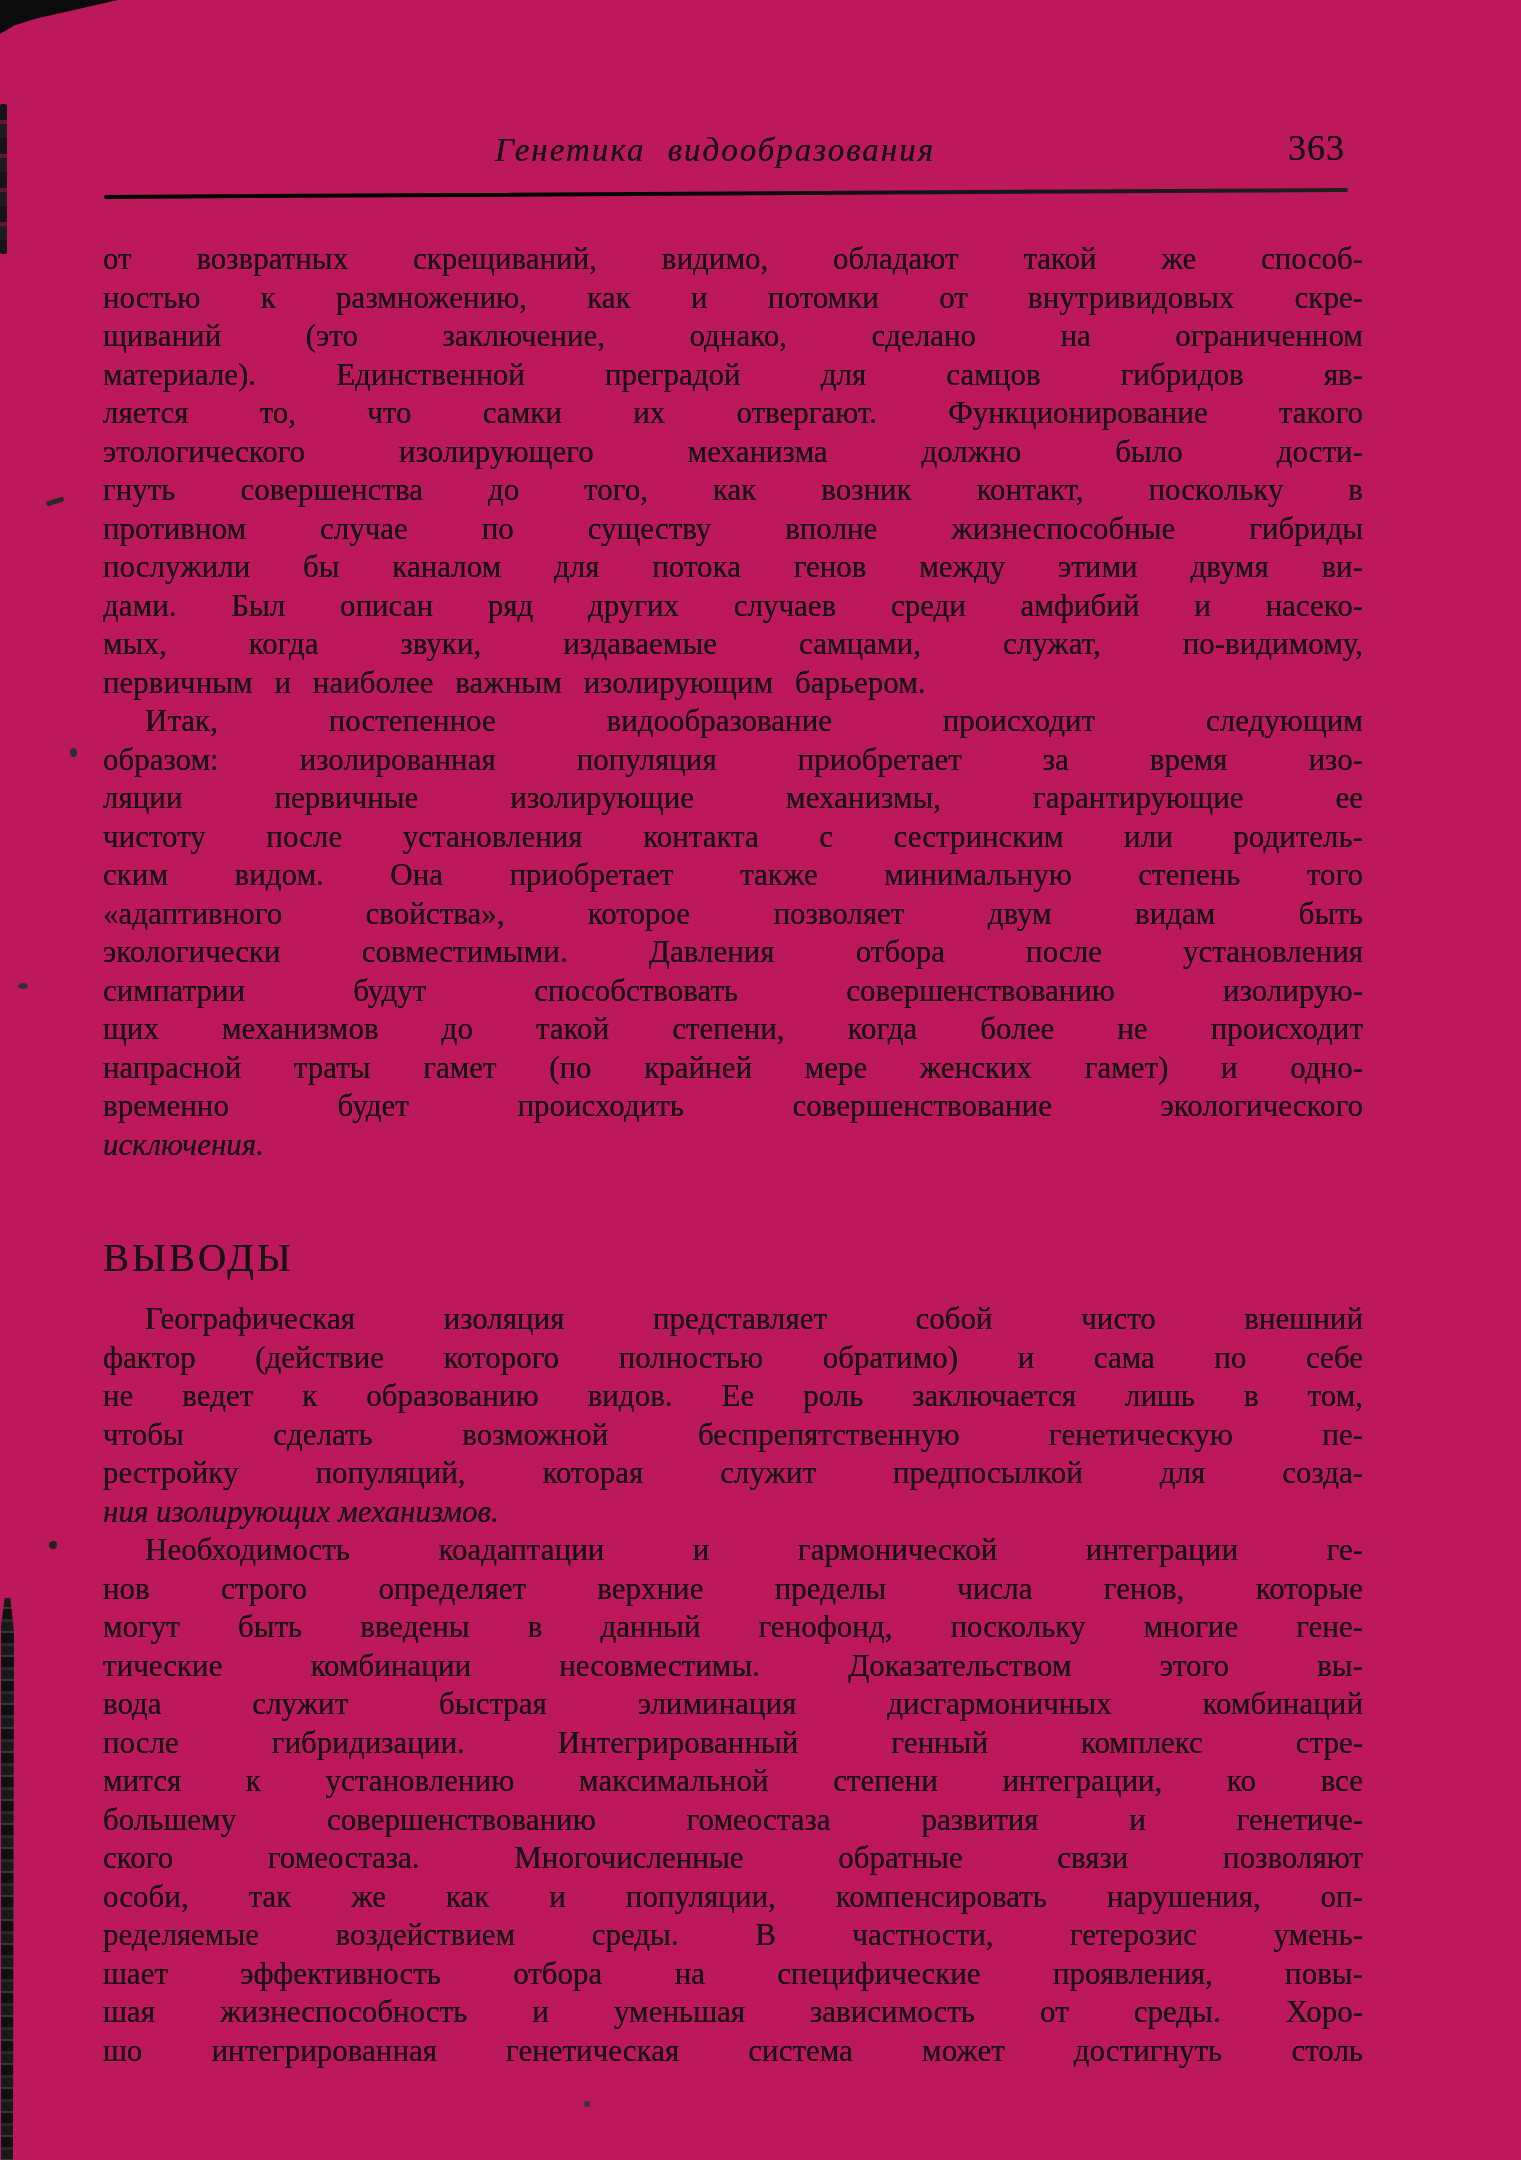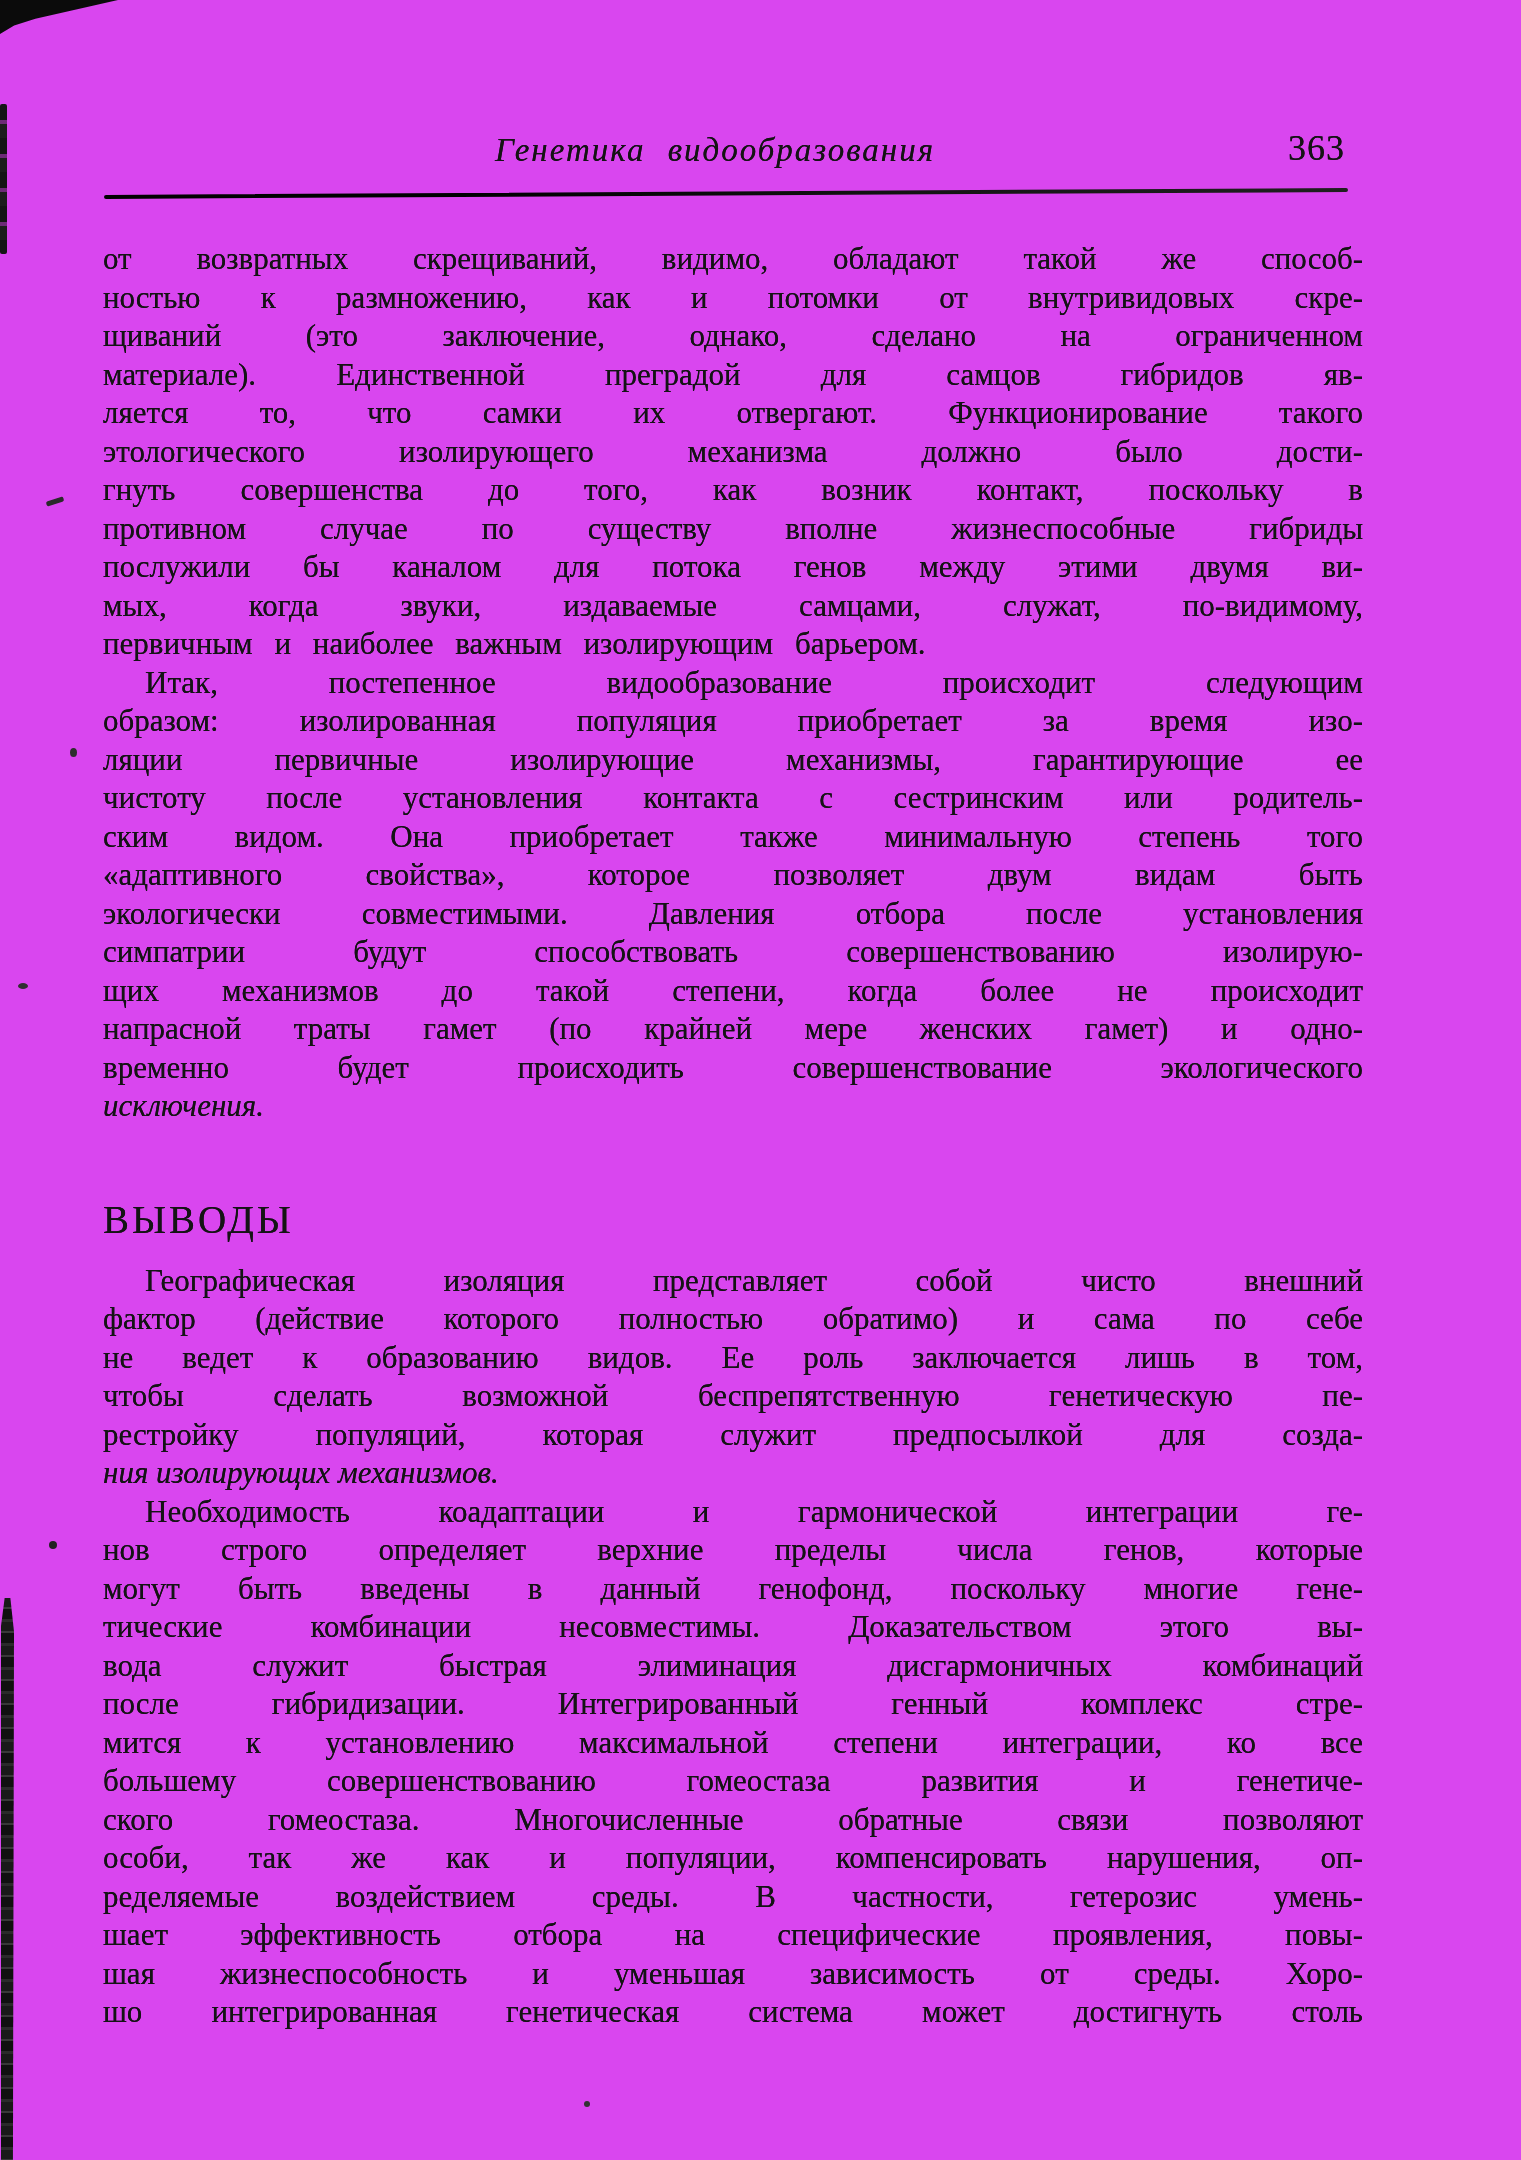--- a/index.html
+++ b/index.html
@@ -65,21 +65,21 @@
   .line.last-left { text-align-last: left; font-style: italic; }
   .line.last-wide { text-align-last: left; word-spacing: 14px; }
   .section-heading {
     margin-top: 74px; margin-bottom: 22px;
     text-align: left; font-size: 39px; line-height: 40px; letter-spacing: 3px;
   }
 </style>
 </head>
 <body>
 
-<div class="page" style="background: #d946ef; color: rgb(20, 20, 20);">
+<div class="page" style="background: #be185d; color: rgb(20, 20, 20);">
 
   <div class="artifact corner-blot"></div>
   <div class="artifact edge-strip-top"></div>
   <div class="artifact edge-strip-bottom"></div>
   <div class="artifact speck-dash"></div>
   <div class="artifact speck-dot-a"></div>
   <div class="artifact speck-dot-b"></div>
   <div class="artifact speck-dot-c"></div>
   <div class="artifact speck-dot-d"></div>
 
@@ -93,20 +93,21 @@
     <div class="para">
         <div class="line">от возвратных скрещиваний, видимо, обладают такой же способ-</div>
         <div class="line">ностью к размножению, как и потомки от внутривидовых скре-</div>
         <div class="line">щиваний (это заключение, однако, сделано на ограниченном</div>
         <div class="line">материале). Единственной преградой для самцов гибридов яв-</div>
         <div class="line">ляется то, что самки их отвергают. Функционирование такого</div>
         <div class="line">этологического изолирующего механизма должно было дости-</div>
         <div class="line">гнуть совершенства до того, как возник контакт, поскольку в</div>
         <div class="line">противном случае по существу вполне жизнеспособные гибриды</div>
         <div class="line">послужили бы каналом для потока генов между этими двумя ви-</div>
+        <div class="line">дами. Был описан ряд других случаев среди амфибий и насеко-</div>
         <div class="line">мых, когда звуки, издаваемые самцами, служат, по-видимому,</div>
         <div class="line last-wide">первичным и наиболее важным изолирующим барьером.</div>
       </div>
     <div class="para">
         <div class="line indent">Итак, постепенное видообразование происходит следующим</div>
         <div class="line">образом: изолированная популяция приобретает за время изо-</div>
         <div class="line">ляции первичные изолирующие механизмы, гарантирующие ее</div>
         <div class="line">чистоту после установления контакта с сестринским или родитель-</div>
         <div class="line">ским видом. Она приобретает также минимальную степень того</div>
         <div class="line">«адаптивного свойства», которое позволяет двум видам быть</div>

